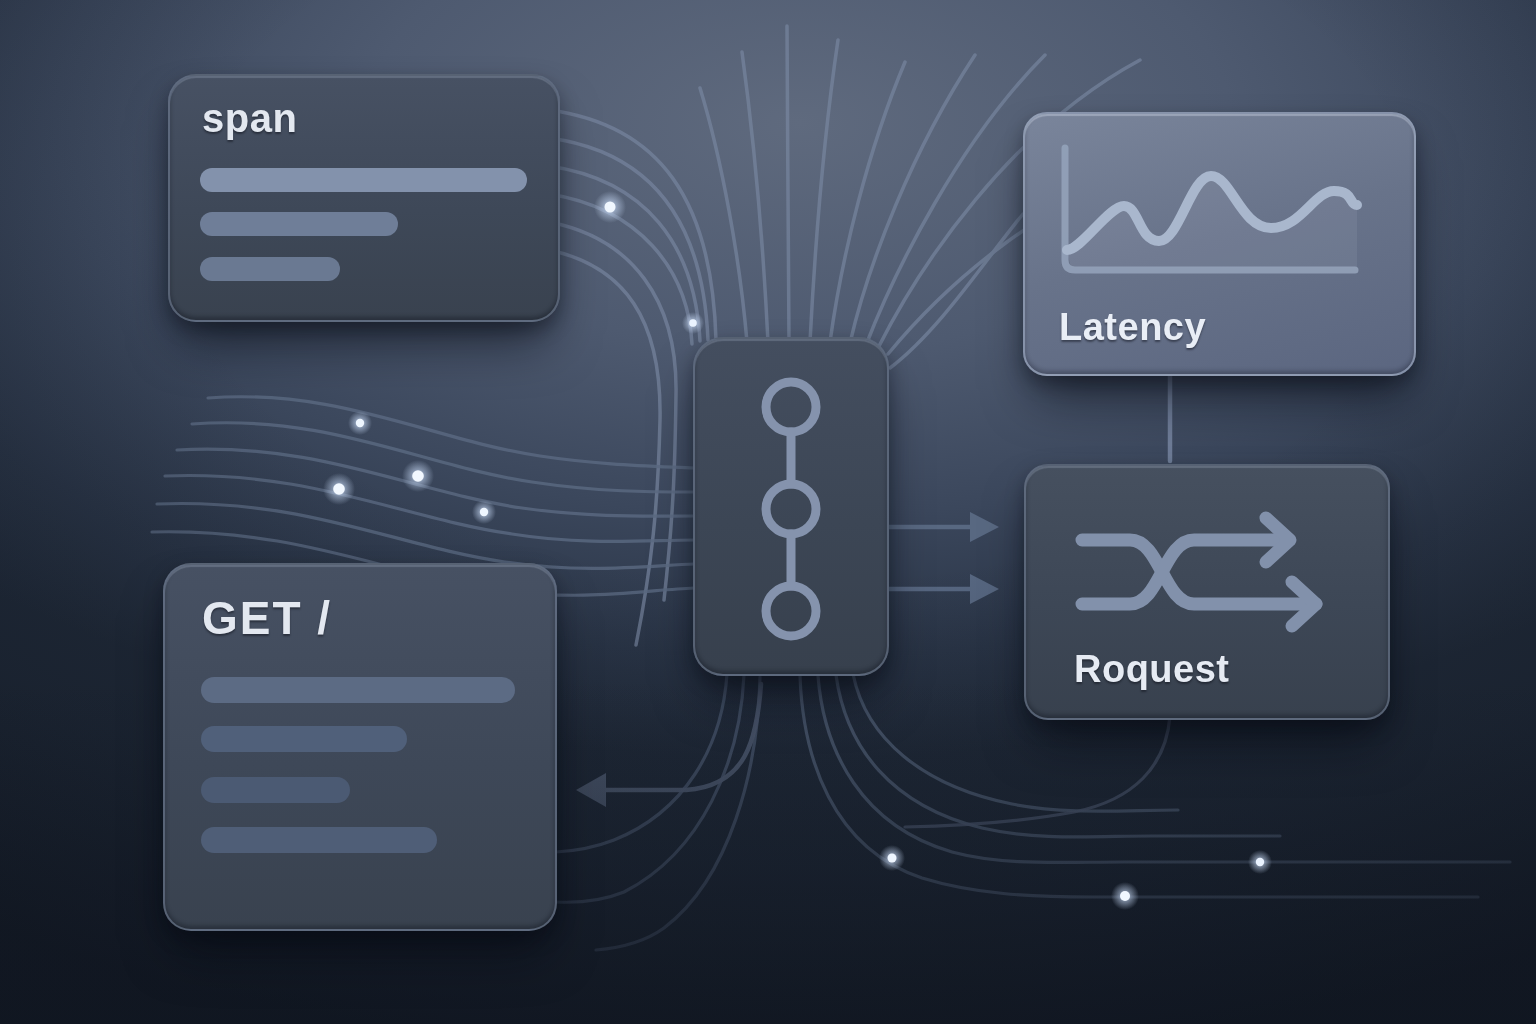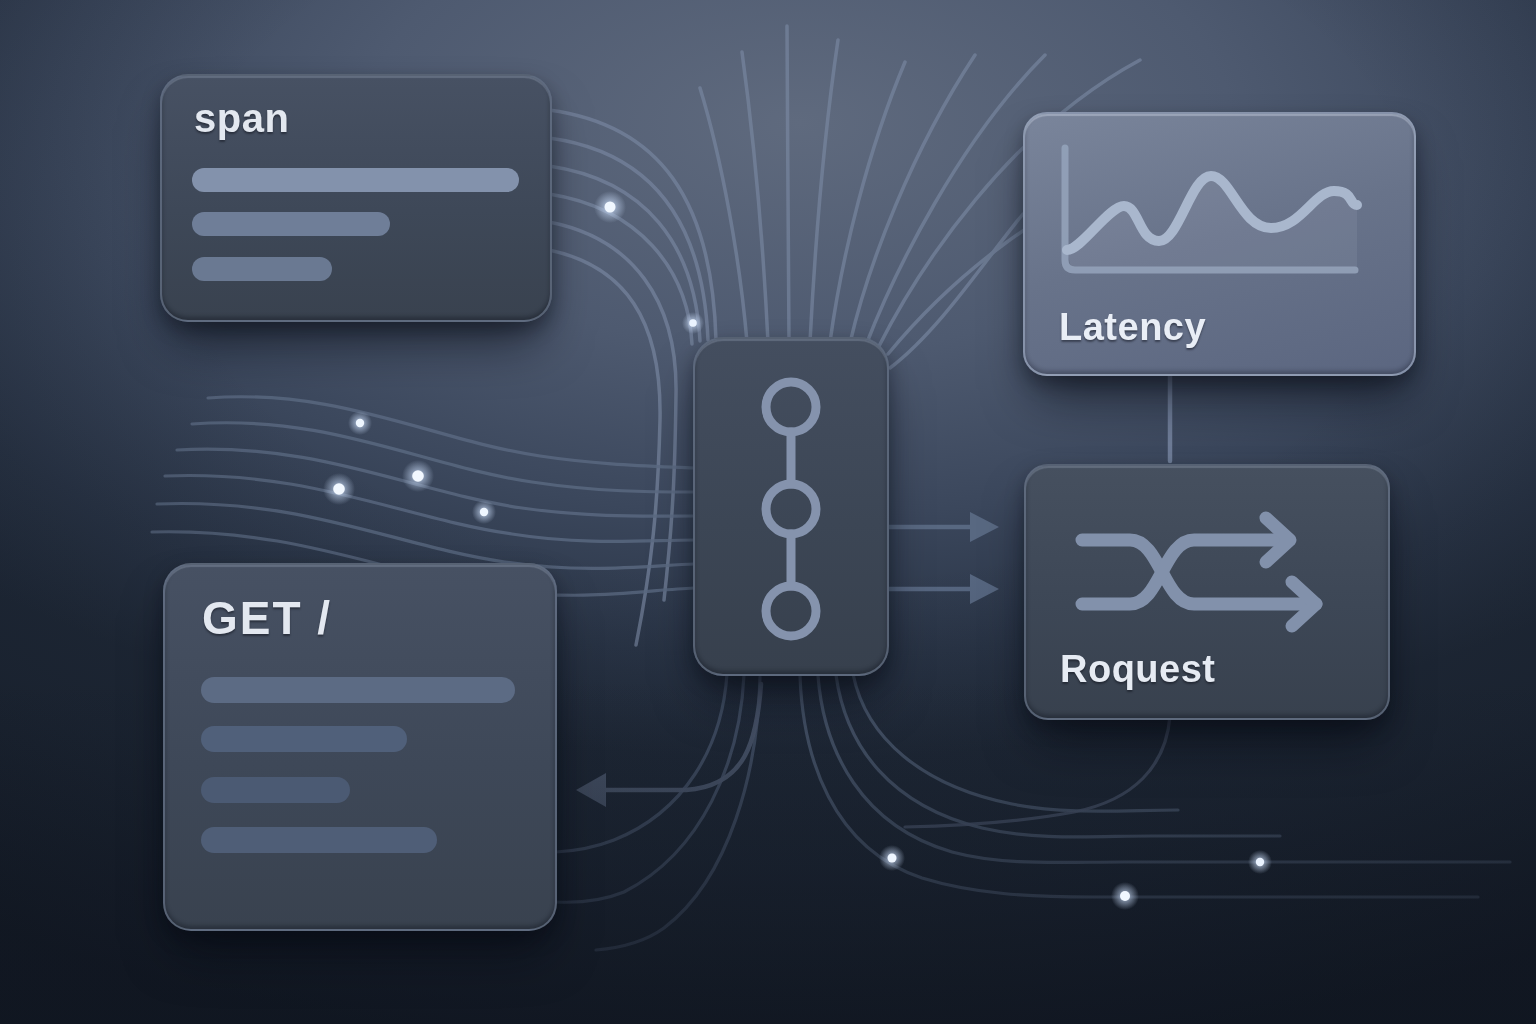--- a/index.html
+++ b/index.html
@@ -18,40 +18,40 @@
   }
   .card{position:absolute;border-radius:28px;
     background:linear-gradient(180deg,#475163 0%,#3e4858 55%,#39424f 100%);
     border:2px solid rgba(128,142,167,0.42);
     box-shadow:
       inset 0 2px 1px rgba(205,218,240,0.22),
       inset 0 -3px 4px rgba(8,12,20,0.35),
       0 30px 50px -12px rgba(5,9,16,0.6),
       0 8px 18px rgba(5,9,16,0.35);
   }
-  .card-span{left:160px;top:74px;width:388px;height:244px;text-align:center;}
+  .card-span{left:168px;top:74px;width:388px;height:244px;text-align:center;}
   .card-get{left:163px;top:563px;width:390px;height:364px;}
   .card-node{left:693px;top:337px;width:192px;height:335px;border-radius:30px;
     background:linear-gradient(180deg,#444e5f 0%,#3c4655 55%,#37404d 100%);}
   .card-latency{left:1023px;top:112px;width:369px;height:260px;border-radius:24px;
     background:linear-gradient(165deg,#7a859b 0%,#68738a 48%,#5b6680 100%);
     border-color:rgba(168,181,203,0.55);
     box-shadow:
       inset 0 2px 1px rgba(225,234,250,0.35),
       inset 0 -3px 4px rgba(15,20,32,0.3),
       0 30px 50px -12px rgba(5,9,16,0.6),
       0 8px 18px rgba(5,9,16,0.35); padding-left: 20px;}
   .card-request{left:1024px;top:464px;width:362px;height:252px;border-radius:24px;
     background:linear-gradient(180deg,#46505f 0%,#3d4756 55%,#38414e 100%);}
   .card-title{position:absolute;color:#e3e8f0;font-weight:700;letter-spacing:0.5px;
     text-shadow:0 2px 2px rgba(10,14,22,0.45);}
   .t-span{left:32px;top:20px;font-size:40px;}
   .t-get{left:37px;top:26px;font-size:46px;letter-spacing:2px;}
   .t-latency{left:34px;top:192px;font-size:38px;color:#e9eef6;}
-  .t-request{left:34px;top:182px;font-size:38px;color:#e6ebf3;}
+  .t-request{left:48px;top:182px;font-size:38px;color:#e6ebf3;}
   .bar{position:absolute;left:30px;height:24px;border-radius:12px;}
   .sp-b1{top:92px;width:327px;background:#8392ac;}
   .sp-b2{top:136px;width:198px;background:#6f7e98;}
   .sp-b3{top:181px;width:140px;background:#6a7992;}
   .get-bar{left:36px;height:26px;border-radius:13px;}
   .g-b1{top:112px;width:314px;background:#5c6b84;}
   .g-b2{top:161px;width:206px;background:#50607a;}
   .g-b3{top:212px;width:149px;background:#4b5a73;}
   .g-b4{top:262px;width:236px;background:#4f5e77;}
   .inner-svg{position:absolute;left:0;top:0;display:block;}

